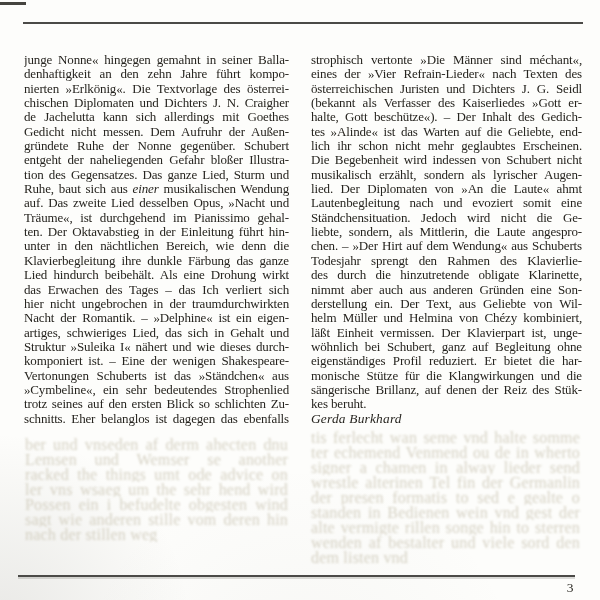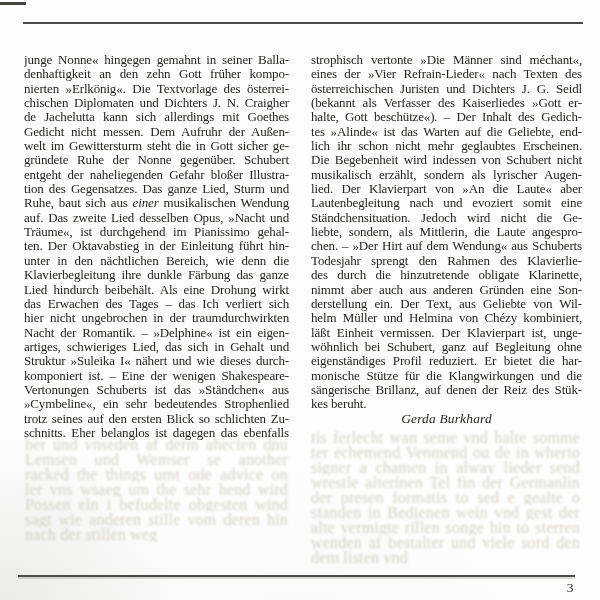--- a/index.html
+++ b/index.html
@@ -25,21 +25,21 @@
   .col.right { left:311px; width:271px; }
   .tl {
     height:14.35px; overflow:hidden;
     text-align:justify; text-align-last:justify;
   }
   .tl.end { text-align-last:auto; }
   .tl em { }
 
   .signature {
     position:absolute; left:311px; top:411px; width:271px;
-    text-align:center; font-style:italic; font-size:13.4px; letter-spacing:0.2px;
+    text-align:left; font-style:italic; font-size:13.4px; letter-spacing:0.2px;
   }
 
   .ghost {
     position:absolute; font-size:16px; line-height:15px;
     color:#ccc7b6; opacity:0.8; filter:blur(0.8px);
     letter-spacing:0.2px; pointer-events:none;
   }
   .ghost.gl { left:25px;  top:437px; width:263px; }
   .ghost.gr { left:311px; top:430px; width:269px; }
   .gtl { height:15px; overflow:hidden; text-align:justify; text-align-last:justify; }
@@ -52,26 +52,25 @@
 </style>
 </head>
 <body>
 
 <div class="page">
   <div class="corner-dash"></div>
   <div class="rule top"></div>
 
   <div class="col left" id="col-left">
       <div class="tl">junge Nonne« hingegen gemahnt in seiner Balla-</div>
-      <div class="tl">denhaftigkeit an den zehn Gott früher kompo-</div>
+      <div class="tl">denhaftigkeit an den zehn Jahre führt kompo-</div>
       <div class="tl">nierten »Erlkönig«. Die Textvorlage des österrei-</div>
       <div class="tl">chischen Diplomaten und Dichters J. N. Craigher</div>
       <div class="tl">de Jachelutta kann sich allerdings mit Goethes</div>
       <div class="tl">Gedicht nicht messen. Dem Aufruhr der Außen-</div>
-      <div class="tl">welt im Gewittersturm steht die in Gott sicher ge-</div>
       <div class="tl">gründete Ruhe der Nonne gegenüber. Schubert</div>
       <div class="tl">entgeht der naheliegenden Gefahr bloßer Illustra-</div>
       <div class="tl">tion des Gegensatzes. Das ganze Lied, Sturm und</div>
       <div class="tl">Ruhe, baut sich aus <em>einer</em> musikalischen Wendung</div>
       <div class="tl">auf. Das zweite Lied desselben Opus, »Nacht und</div>
       <div class="tl">Träume«, ist durchgehend im Pianissimo gehal-</div>
       <div class="tl">ten. Der Oktavabstieg in der Einleitung führt hin-</div>
       <div class="tl">unter in den nächtlichen Bereich, wie denn die</div>
       <div class="tl">Klavierbegleitung ihre dunkle Färbung das ganze</div>
       <div class="tl">Lied hindurch beibehält. Als eine Drohung wirkt</div>
@@ -89,21 +88,21 @@
   <div class="col right" id="col-right">
       <div class="tl">strophisch vertonte »Die Männer sind méchant«,</div>
       <div class="tl">eines der »Vier Refrain-Lieder« nach Texten des</div>
       <div class="tl">österreichischen Juristen und Dichters J. G. Seidl</div>
       <div class="tl">(bekannt als Verfasser des Kaiserliedes »Gott er-</div>
       <div class="tl">halte, Gott beschütze«). – Der Inhalt des Gedich-</div>
       <div class="tl">tes »Alinde« ist das Warten auf die Geliebte, end-</div>
       <div class="tl">lich ihr schon nicht mehr geglaubtes Erscheinen.</div>
       <div class="tl">Die Begebenheit wird indessen von Schubert nicht</div>
       <div class="tl">musikalisch erzählt, sondern als lyrischer Augen-</div>
-      <div class="tl">lied. Der Klavierpart von »An die Laute« aber</div>
+      <div class="tl">lied. Der Diplomaten von »An die Laute« ahmt</div>
       <div class="tl">Lautenbegleitung nach und evoziert somit eine</div>
       <div class="tl">Ständchensituation. Jedoch wird nicht die Ge-</div>
       <div class="tl">liebte, sondern, als Mittlerin, die Laute angespro-</div>
       <div class="tl">chen. – »Der Hirt auf dem Wendung« aus Schuberts</div>
       <div class="tl">Todesjahr sprengt den Rahmen des Klavierlie-</div>
       <div class="tl">des durch die hinzutretende obligate Klarinette,</div>
       <div class="tl">nimmt aber auch aus anderen Gründen eine Son-</div>
       <div class="tl">derstellung ein. Der Text, aus Geliebte von Wil-</div>
       <div class="tl">helm Müller und Helmina von Chézy kombiniert,</div>
       <div class="tl">läßt Einheit vermissen. Der Klavierpart ist, unge-</div>

